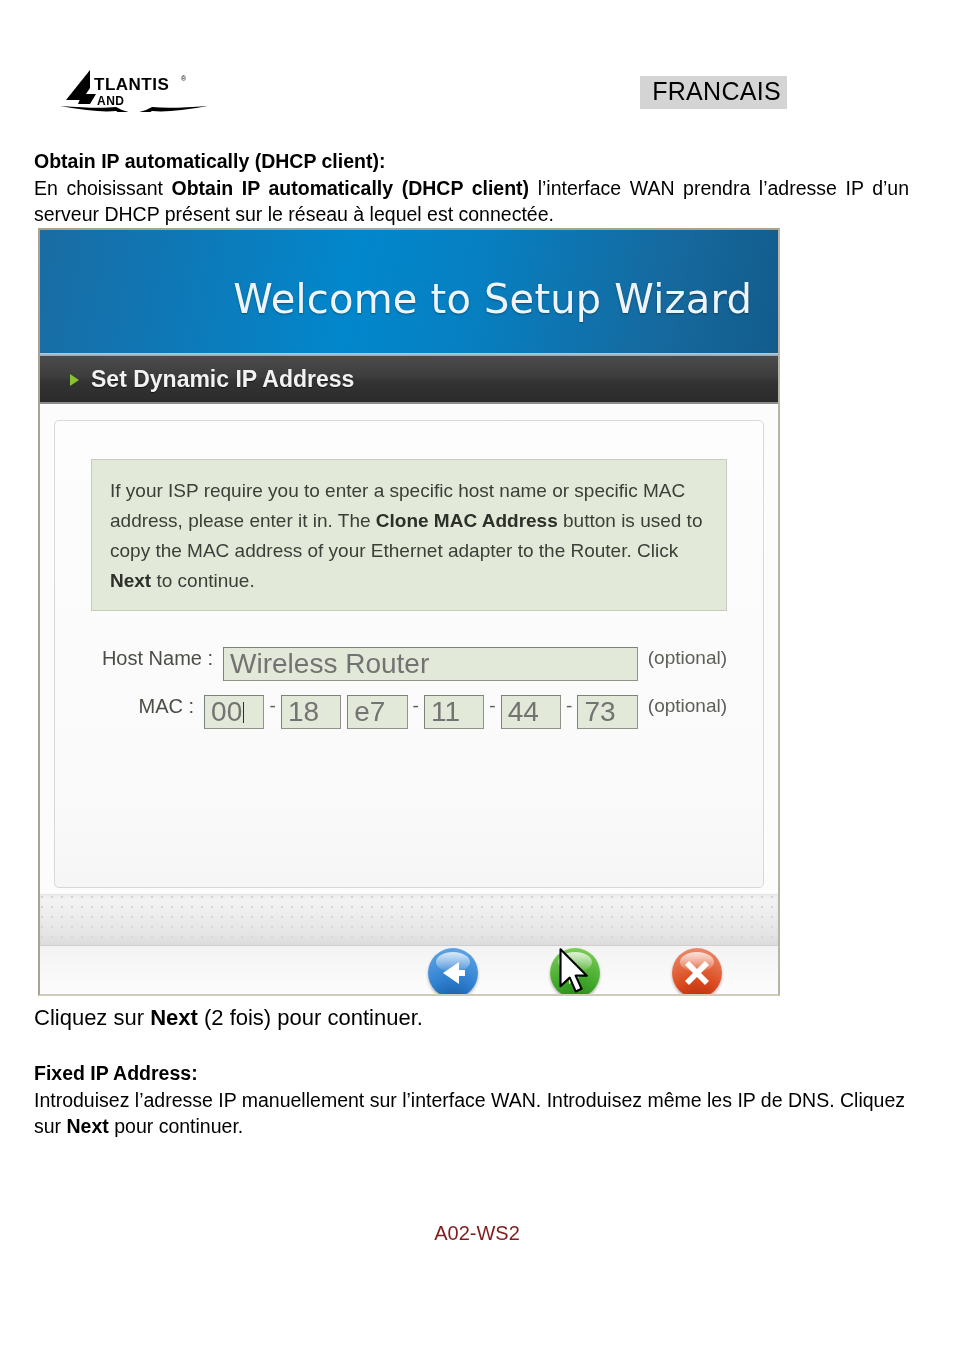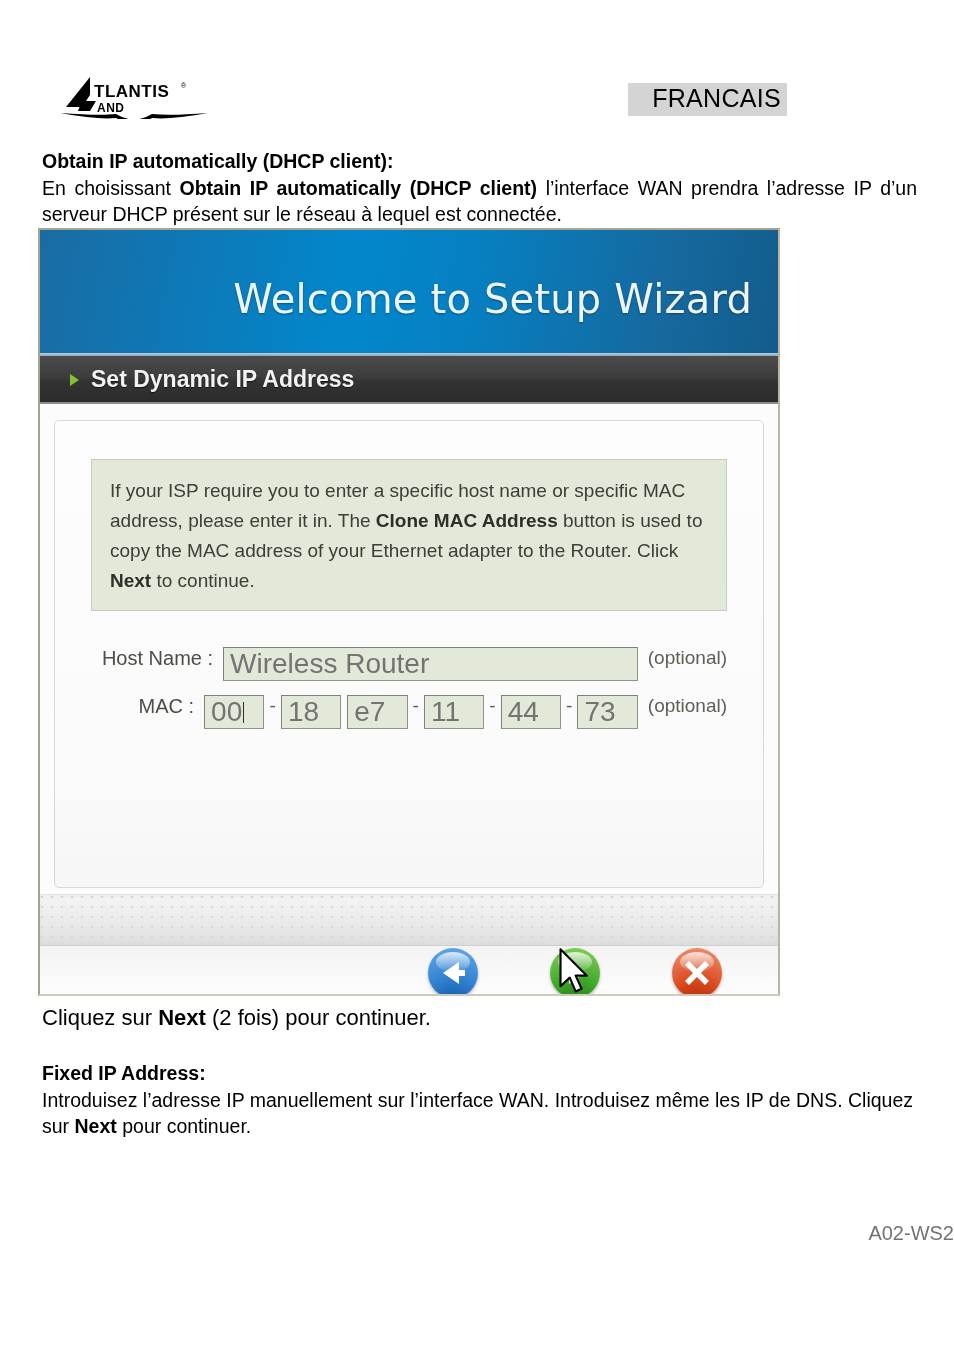--- a/index.html
+++ b/index.html
@@ -18,66 +18,66 @@
   .page {
     position: absolute;
     left: 0; top: 0;
     width: 954px; height: 1350px;
     background: #fff;
   }
 
   
   .header-row {
     position: absolute;
-    left: 0; top: 63px;
+    left: 0; top: 56px;
     width: 827px; height: 62px;
   }
   .logo {
     position: absolute;
     left: 60px; top: 10px;
     width: 150px; height: 46px;
   }
   .logo svg { display: block; }
   .lang-badge {
     position: absolute;
     right: 40px; top: 20px;
     background: #d4d4d4;
     color: #000;
     font-size: 25px;
     letter-spacing: 0.3px;
-    padding: 1px 6px 3px 24px;
+    padding: 1px 6px 3px 12px;
     font-family: "Liberation Sans", sans-serif;
   }
 
   
   .para {
     position: absolute;
-    left: 42px;
+    left: 34px;
     width: 875px;
     font-size: 19.5px;
     line-height: 26px;
     color: #000;
     font-family: "Liberation Sans", sans-serif;
   }
   .para b { font-weight: bold; }
   .para.justify { text-align: justify; }
   .p-intro-title { top: 148px; font-weight: bold; }
   .p-intro-body  { top: 175px; }
 
   .p-click { top: 1005px; font-size: 22px; }
   .p-fixed-title { top: 1060px; font-weight: bold; }
   .p-fixed-body  { top: 1087px; }
 
   .footer {
     position: absolute;
     left: 0; top: 1222px;
     width: 954px;
-    text-align: right;
+    text-align: center;
     font-size: 20px;
-    color: #737373;
+    color: #7f1d1d;
     font-family: "Liberation Sans", sans-serif;
   }
 
   
   .shot {
     position: absolute;
     left: 38px; top: 228px;
     width: 742px; height: 768px;
     border: 2px solid #a8a491;
     border-right-color: #b9b5a3;

